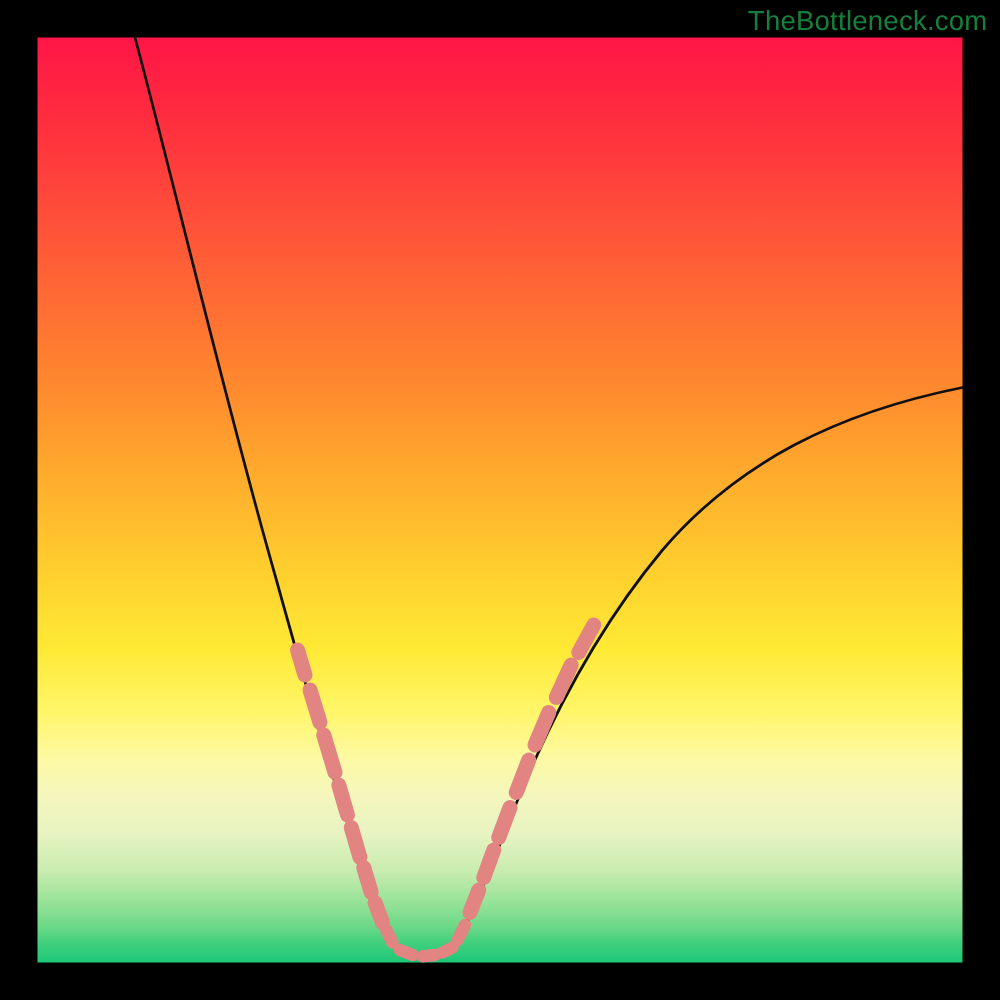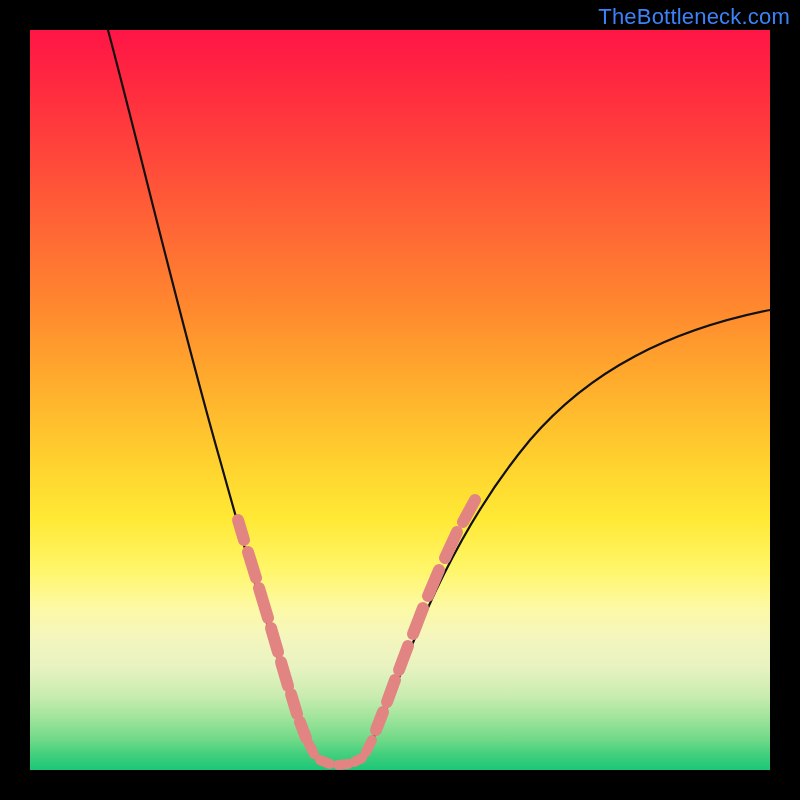--- a/index.html
+++ b/index.html
@@ -40,21 +40,21 @@
       #9fe49b 93%,
       #6ed988 96%,
       #3fcf7d 98%,
       #1cc777 100%
     );
   }
   .watermark {
     position: absolute;
     top: 4px;
     right: 10px;
-    color: #3b82f6;
+    color: #15803d;
     font-size: 22px;
     font-weight: 500;
     letter-spacing: 0.2px;
     user-select: none;
   }
   svg.curves {
     position: absolute;
     left: 0;
     top: 0;
     width: 740px;

